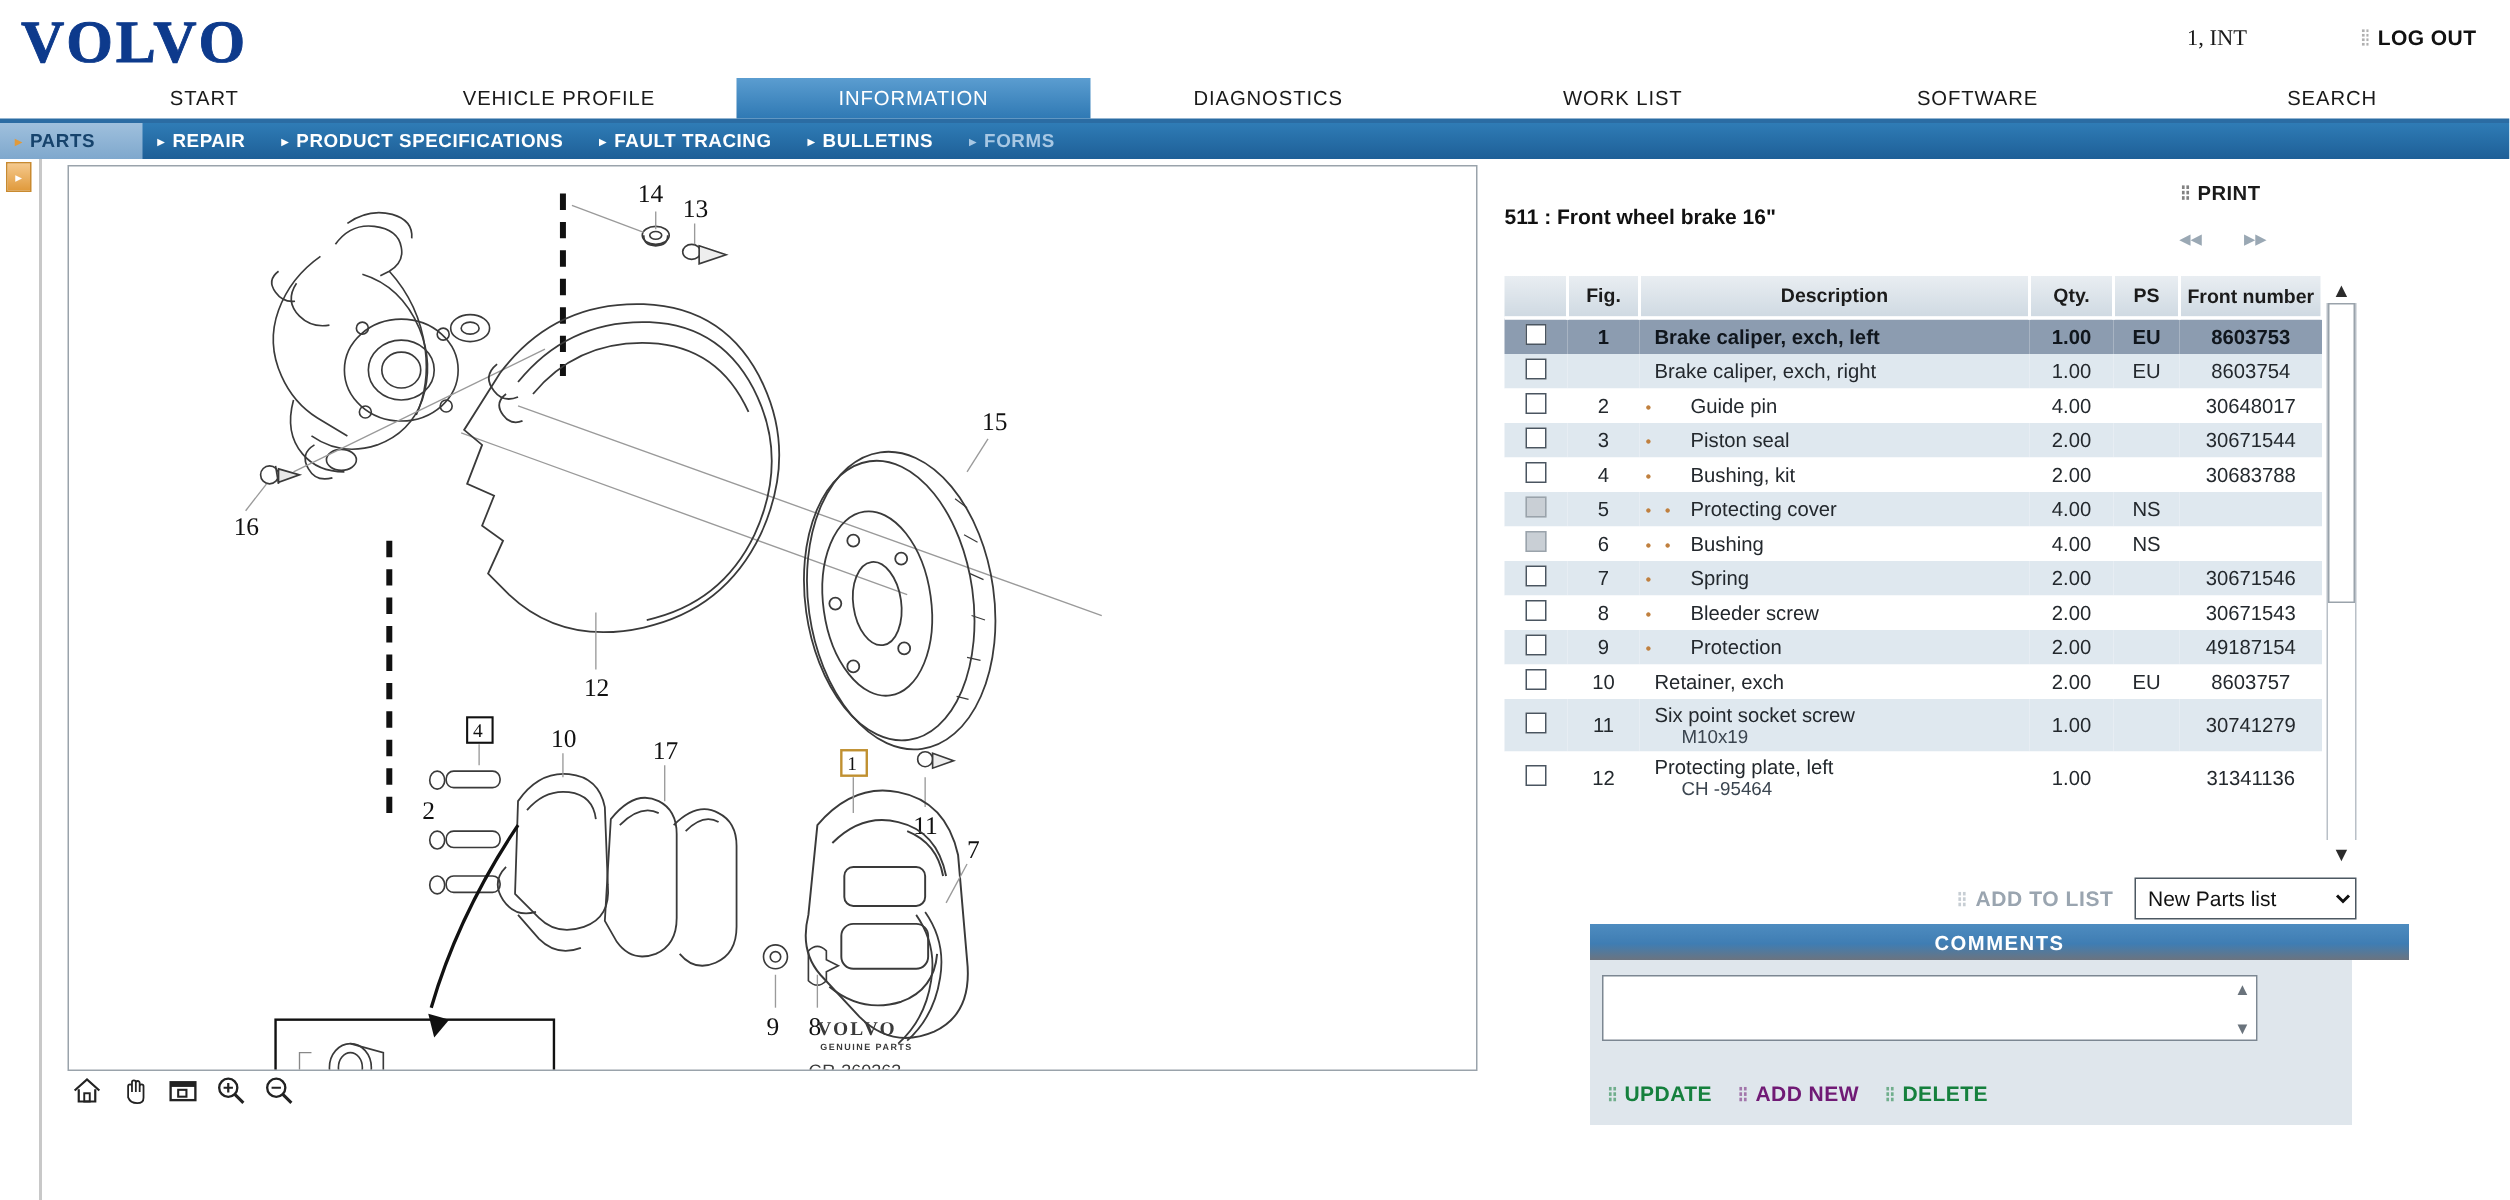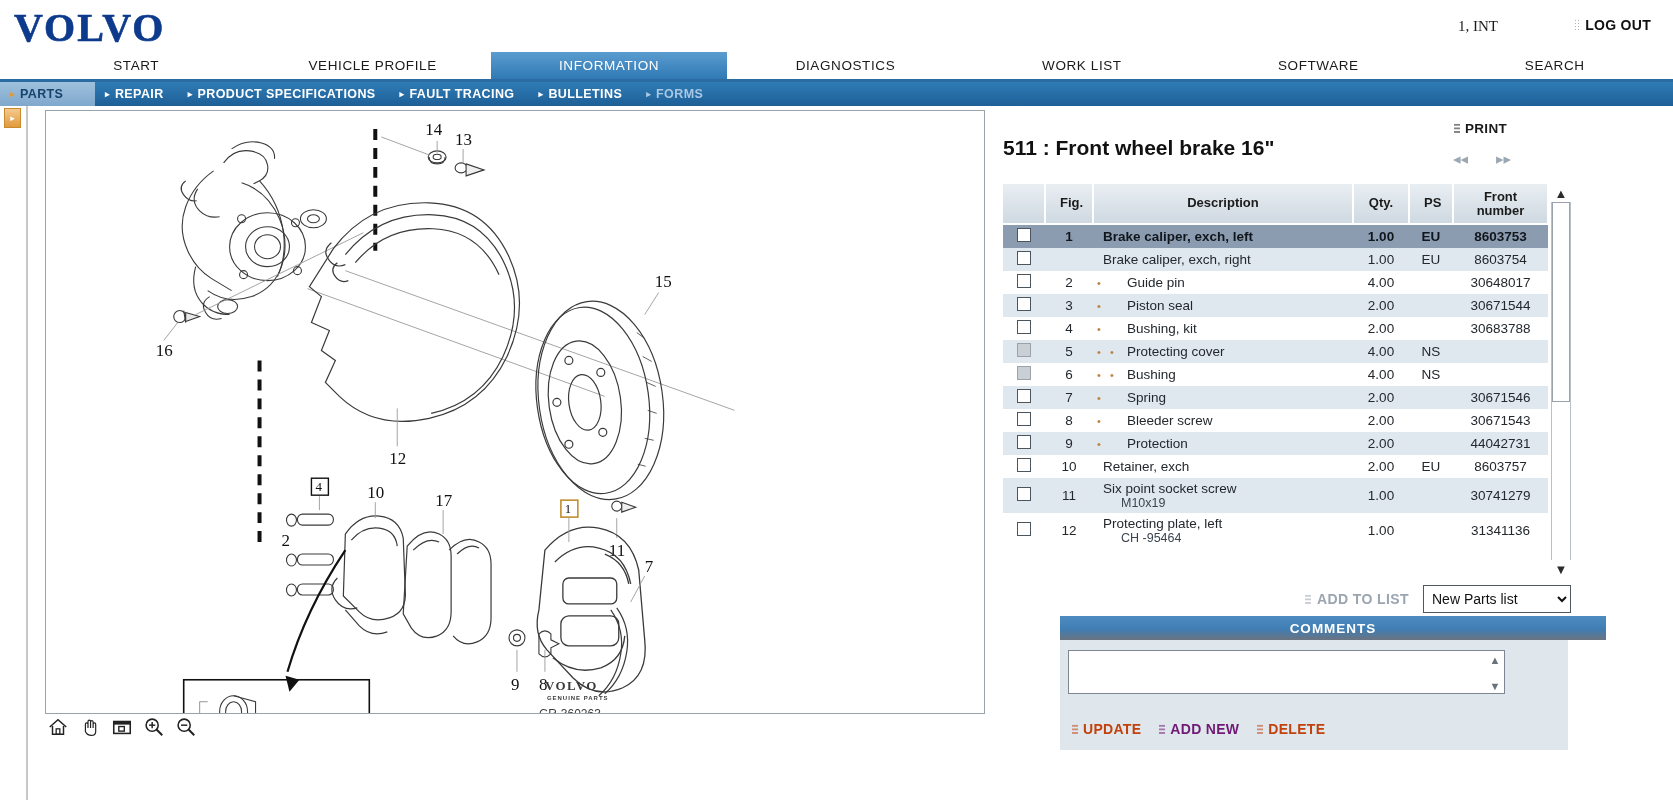--- a/index.html
+++ b/index.html
@@ -105,21 +105,21 @@
   }
   .tool-ic { width: 22px; height: 22px; cursor: pointer; }
 
   
   .right-panel {
     position: absolute; left: 995px; top: 108px;
     width: 578px; height: 692px;
   }
   .rp-title {
     position: absolute; left: 8px; top: 28px;
-    font-size: 21px; font-weight: bold; color: #111;
+    font-size: 14px; font-weight: bold; color: #111;
   }
   .print-btn {
     position: absolute; right: 66px; top: 13px;
     font-size: 13.5px; font-weight: bold; color: #1a1a1a;
     display: flex; align-items: center; gap: 5px; cursor: pointer;
     letter-spacing: .3px;
   }
   .nav-arrows {
     position: absolute; right: 62px; top: 42px;
     display: flex; gap: 28px; color: #9aa8b4; font-size: 15px;
@@ -131,21 +131,21 @@
     position: absolute; left: 8px; top: 76px;
     width: 545px; height: 394px;
     background: #fff;
   }
   table.parts { border-collapse: collapse; width: 545px; table-layout: fixed; }
   table.parts thead th {
     background: linear-gradient(to bottom,#e9eef2,#cfd9e2);
     border-right: 2px solid #ffffff;
     border-bottom: 2px solid #ffffff;
     font-size: 13px; font-weight: bold; color: #1b1b1b;
-    padding: 6px 14px; text-align: center; line-height: 1.15;
+    padding: 6px 2px; text-align: center; line-height: 1.15;
   }
   col.c-chk { width: 42px; }
   col.c-fig { width: 48px; }
   col.c-desc { width: 260px; }
   col.c-qty { width: 56px; }
   col.c-ps { width: 44px; }
   col.c-pn { width: 95px; }
 
   table.parts td {
     font-size: 13.5px; color: #23282d; padding: 3px 4px;
@@ -226,21 +226,21 @@
     display: flex; flex-direction: column; align-items: center;
     justify-content: space-between; padding: 2px 0;
     color: #6a737c; font-size: 11px;
   }
   .comment-actions {
     position: absolute; left: 65px; top: 600px; width: 508px; height: 42px;
     background: #dfe6ec; display: flex; align-items: center; gap: 18px;
     padding-left: 12px;
   }
   .ca-btn {
-    font-size: 14px; font-weight: bold; color: #c2410c;
+    font-size: 14px; font-weight: bold; color: #15803d;
     display: flex; align-items: center; gap: 5px; cursor: pointer;
     letter-spacing: .3px;
   }
   .ca-btn.strong { color: #701a75; }
 
   
   .dot3 {
     display:inline-block; width: 6px; height: 11px;
     background-image: radial-gradient(circle, currentColor 48%, transparent 50%);
     background-size: 3px 3.6px; opacity: .55;
@@ -641,21 +641,21 @@
               <td class="qty">2.00</td>
               <td class="ps"></td>
               <td class="pn">30671543</td>
             </tr>
             <tr class="r-even">
               <td class="chk"><span class="cbox"></span></td>
               <td class="fig">9</td>
               <td class="desc"><span class="bullets">•</span><span>Protection</span></td>
               <td class="qty">2.00</td>
               <td class="ps"></td>
-              <td class="pn">44042731</td>
+              <td class="pn">49187154</td>
             </tr>
             <tr class="r-odd">
               <td class="chk"><span class="cbox"></span></td>
               <td class="fig">10</td>
               <td class="desc"><span class="d-indent1"></span><span>Retainer, exch</span></td>
               <td class="qty">2.00</td>
               <td class="ps">EU</td>
               <td class="pn">8603757</td>
             </tr>
             <tr class="r-even">

